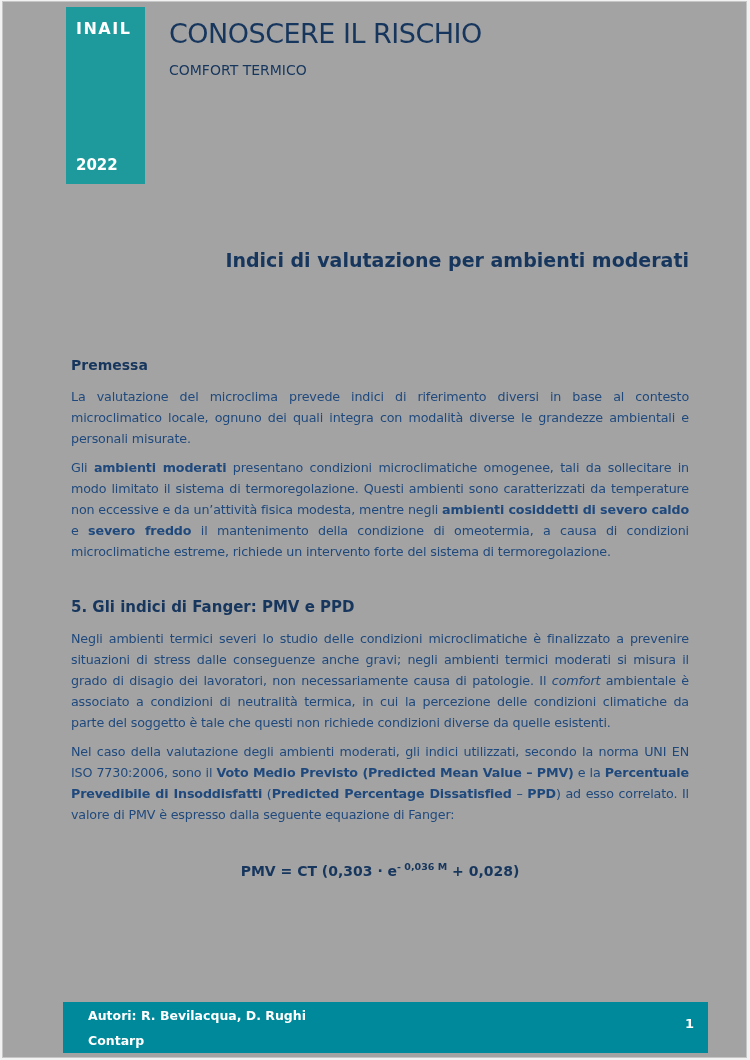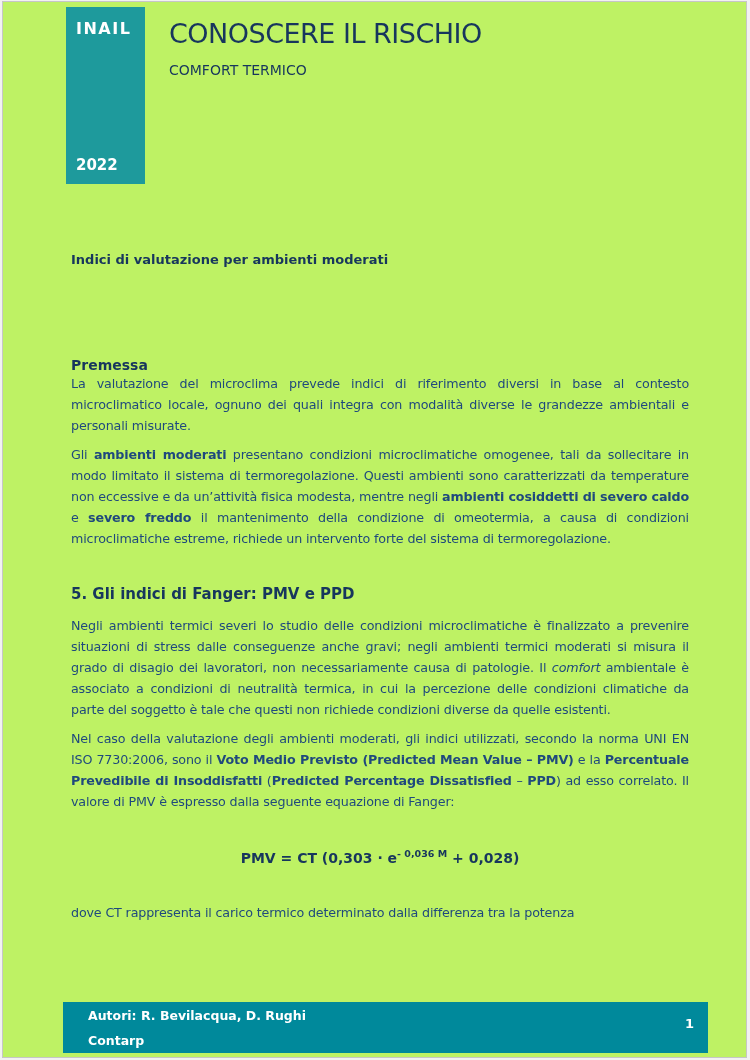--- a/index.html
+++ b/index.html
@@ -3,21 +3,21 @@
 <meta charset="utf-8">
 <style>
   * { margin: 0; padding: 0; box-sizing: border-box; }
   html, body { background: #f2f2f2; }
   body {
     width: 750px; height: 1060px; position: relative;
     font-family: "DejaVu Sans", sans-serif;
   }
   .page {
     position: absolute; left: 2px; top: 1px; width: 745px; height: 1057px;
-    background: #bef264; border: 1px solid #c6c6c6;
+    background: #a3a3a3; border: 1px solid #c6c6c6;
     overflow: hidden;
   }
 
   
   .brand-box {
     position: absolute; left: 63px; top: 5px; width: 79px; height: 177px;
     background: var(--teal_header, #1E9A9C);
     color: #ffffff;
     display: flex; flex-direction: column; justify-content: space-between;
     padding: 12px 4px 10px 10px;
@@ -37,35 +37,35 @@
     color: var(--heading_navy, #17365D);
     font-size: 14px; margin-top: 13px;
   }
 
   
   main {
     position: absolute; left: 68px; top: 245px; width: 618px; height: 748px;
     overflow: hidden;
   }
   .doc-title {
-    text-align: left; font-weight: bold; font-size: 13px;
+    text-align: right; font-weight: bold; font-size: 19px;
     color: var(--heading_navy, #17365D);
     line-height: 26px;
   }
   .subheading {
     color: var(--heading_navy, #17365D);
     font-weight: bold; font-size: 14px; margin-top: 84px;
   }
   .subheading.section { font-size: 15px; margin-top: 36px; }
   main p {
     color: var(--body_blue, #1F497D);
     font-size: 12.7px; line-height: 21px; letter-spacing: -0.15px;
     text-align: justify;
   }
-  p.p1 { }
+  p.p1 { margin-top: 13px; }
   p.p2 { margin-top: 8px; }
   p.p3 { margin-top: 12px; }
   p.p4 { margin-top: 8px; }
   p.p5 { margin-top: 36px; text-align: left; }
   .formula {
     margin-top: 36px; text-align: center;
     color: var(--heading_navy, #17365D);
     font-weight: bold; font-size: 14px;
   }
   .formula sup { font-size: 9.5px; vertical-align: super; }
@@ -111,21 +111,20 @@
     <p class="p2"><span>Gli </span><span style="font-weight: bold;">ambienti moderati</span><span> presentano condizioni microclimatiche omogenee, tali da sollecitare in modo limitato il sistema di termoregolazione. Questi ambienti sono caratterizzati da temperature non eccessive e da un’attività fisica modesta, mentre negli </span><span style="font-weight: bold;">ambienti cosiddetti di severo caldo</span><span> e </span><span style="font-weight: bold;">severo freddo</span><span> il mantenimento della condizione di omeotermia, a causa di condizioni microclimatiche estreme, richiede un intervento forte del sistema di termoregolazione.</span></p>
 
     <h2 class="subheading section">5. Gli indici di Fanger: PMV e PPD</h2>
     <p class="p3"><span>Negli ambienti termici severi lo studio delle condizioni microclimatiche è finalizzato a prevenire situazioni di stress dalle conseguenze anche gravi; negli ambienti termici moderati si misura il grado di disagio dei lavoratori, non necessariamente causa di patologie. Il </span><span style="font-style: italic;">comfort</span><span> ambientale è associato a condizioni di neutralità termica, in cui la percezione delle condizioni climatiche da parte del soggetto è tale che questi non richiede condizioni diverse da quelle esistenti.</span></p>
     <p class="p4"><span>Nel caso della valutazione degli ambienti moderati, gli indici utilizzati, secondo la norma UNI EN ISO 7730:2006, sono il </span><span style="font-weight: bold;">Voto Medio Previsto (Predicted Mean Value – PMV)</span><span> e la </span><span style="font-weight: bold;">Percentuale Prevedibile di Insoddisfatti</span><span> (</span><span style="font-weight: bold;">Predicted Percentage Dissatisfied</span><span> – </span><span style="font-weight: bold;">PPD</span><span>) ad esso correlato. Il valore di PMV è espresso dalla seguente equazione di Fanger:</span></p>
 
     <div class="formula">
       <span>PMV = CT (0,303 · e</span><sup>- 0,036 M</sup><span> + 0,028)</span>
     </div>
 
-    <p class="p5"><span>dove CT rappresenta il carico termico determinato dalla differenza tra la potenza</span></p>
   </main>
 
   <footer>
     <div class="footer-text">
       <div>Autori: R. Bevilacqua, D. Rughi</div>
       <div>Contarp</div>
     </div>
     <div class="page-number">1</div>
   </footer>
 

